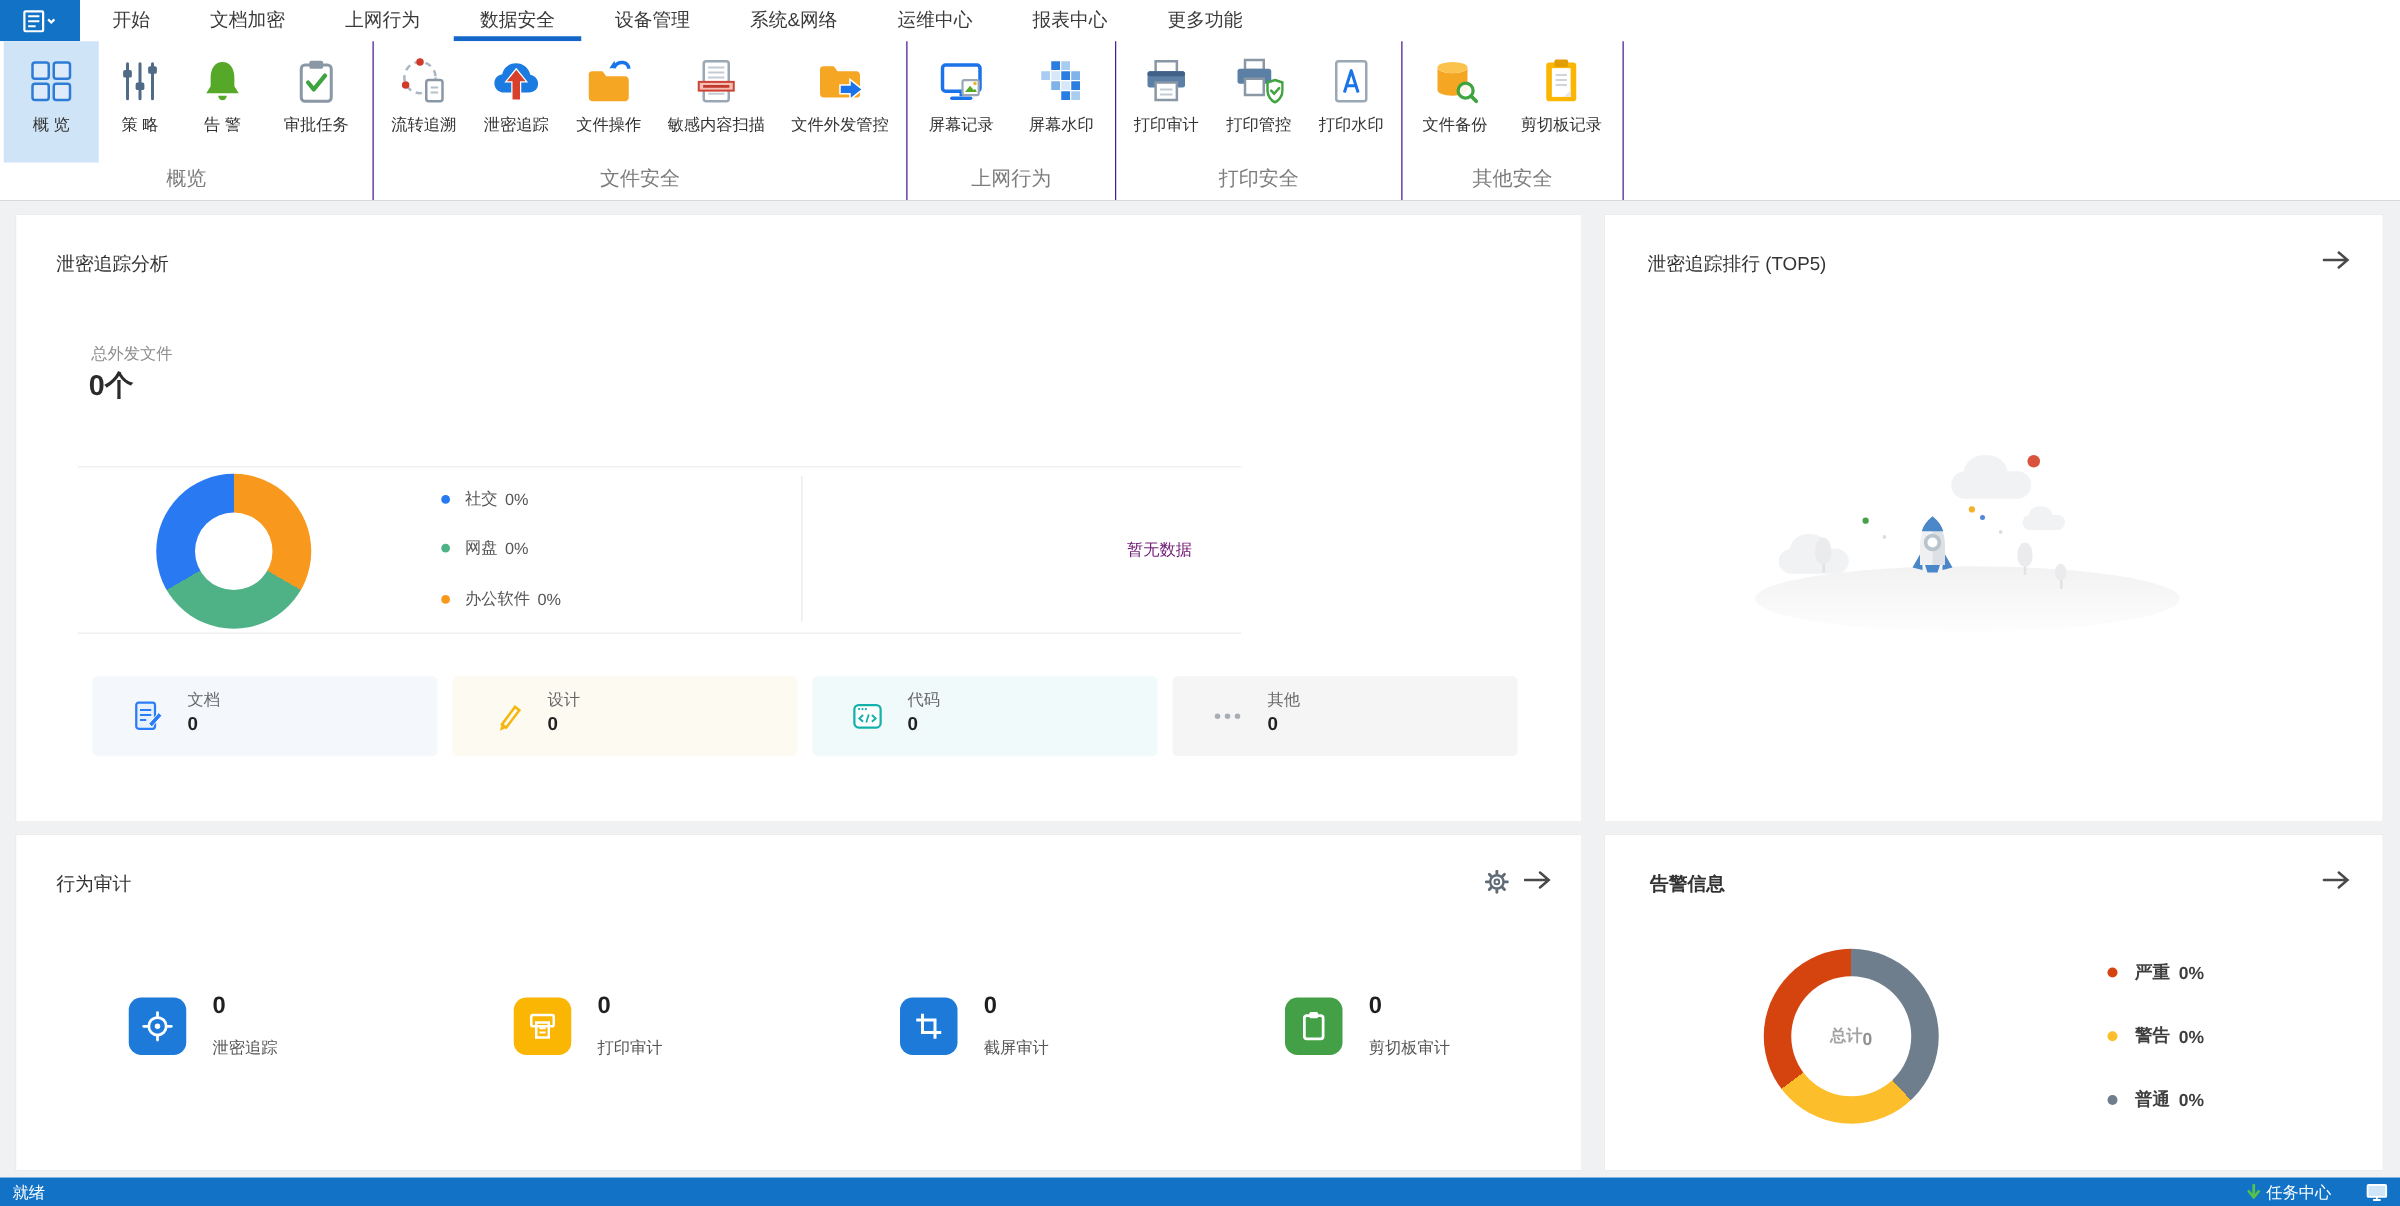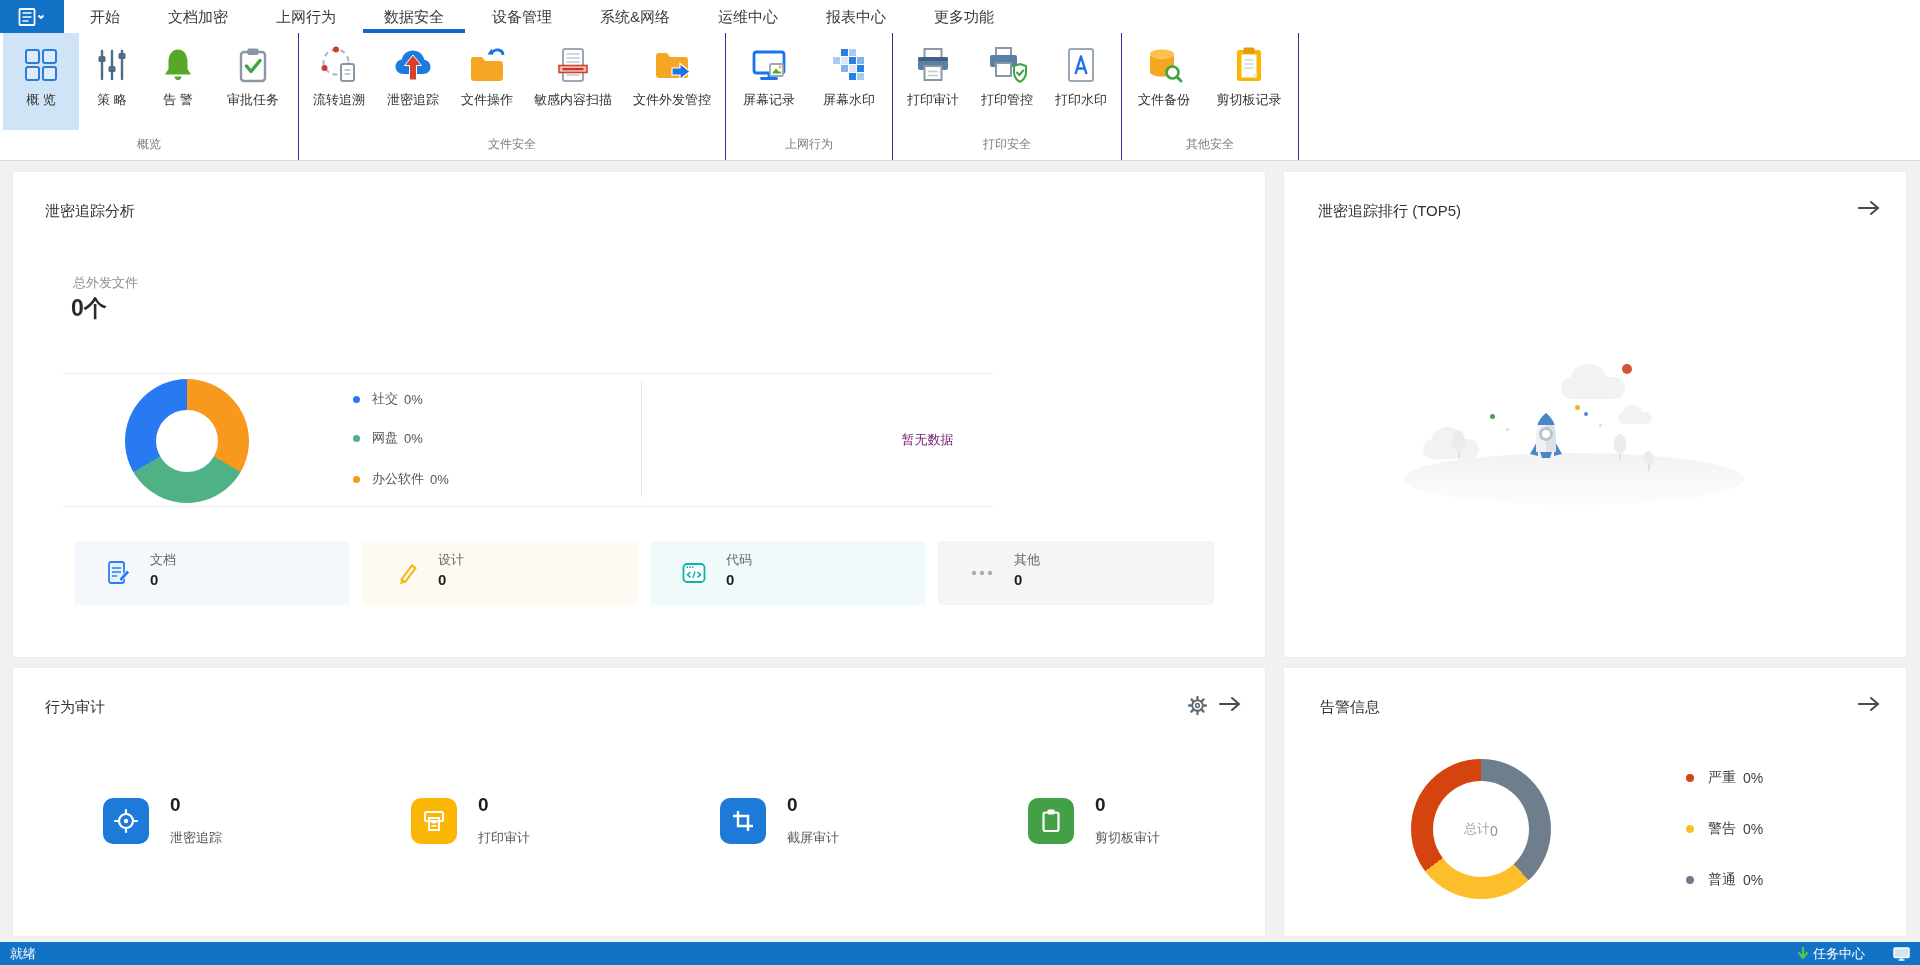--- a/index.html
+++ b/index.html
@@ -12,30 +12,30 @@
   .tab{position:relative;padding:0 24px;line-height:33px;font-size:15px;color:#3a3a3a;cursor:pointer;white-space:nowrap;}
   .tab.active::after{content:"";position:absolute;left:3px;right:3px;bottom:0;height:4px;background:#1467c8;}
   
   .ribbon{position:absolute;top:33px;left:0;right:0;height:127px;background:#fff;border-bottom:1px solid #d8d8d8;display:flex;}
   .rgroup{display:flex;flex-direction:column;border-right:1px solid #4c1d95;}
   .rbtns{height:97px;display:flex;align-items:stretch;padding:0 3px;}
   .rbtn{display:flex;flex-direction:column;align-items:center;padding-top:9px;font-size:13px;color:#333;cursor:pointer;}
   .rbtn .ricon{height:46px;display:flex;align-items:center;justify-content:center;}
   .rbtn .rlbl{margin-top:3px;white-space:nowrap;}
   .rbtn.selected{background:#cfe4f7;}
-  .rglabel{height:30px;line-height:28px;text-align:center;font-size:12px;color:#7c7c7c;}
+  .rglabel{height:30px;line-height:28px;text-align:center;font-size:16px;color:#7c7c7c;}
   
   .content{position:absolute;top:161px;left:0;right:0;bottom:23px;background:#f0f1f2;}
   .panel{position:absolute;background:#fff;border:1px solid #ececec;box-sizing:border-box;}
   .p-title{position:absolute;left:32px;top:30px;font-size:15px;color:#333;}
   .hicon{position:absolute;top:28px;cursor:pointer;display:flex;align-items:center;}
   .panel-trace{left:12px;top:10px;width:1254px;height:487px;}
   .panel-rank{left:1283px;top:10px;width:624px;height:487px;}
   .panel-behavior{left:12px;top:506px;width:1254px;height:270px;}
-  .panel-alerts{left:1283px;top:506px;width:624px;height:270px;}
+  .panel-alerts{left:1283px;top:506px;width:624px;height:270px;font-weight:bold;}
   .total-label{position:absolute;left:60px;top:102px;font-size:13px;color:#8e8e8e;}
   .total-value{position:absolute;left:58px;top:121px;font-size:23px;font-weight:bold;color:#2b2b2b;}
   .sep{position:absolute;left:49px;width:931px;border-top:1px solid #ededed;}
   .donut1{position:absolute;left:112px;top:207px;width:124px;height:124px;border-radius:50%;
     background:conic-gradient(#f8981d 0 120deg,#4fb286 120deg 240deg,#2979f2 240deg 360deg);}
   .donut1::after{content:"";position:absolute;inset:31px;background:#fff;border-radius:50%;}
   .lg-item{position:absolute;left:340px;height:18px;display:flex;align-items:center;font-size:13px;color:#555;}
   .lg-dot{width:7px;height:7px;border-radius:50%;margin-right:12px;flex:none;}
   .lg-val{margin-left:6px;}
   .vdiv{position:absolute;left:628px;top:209px;height:116px;border-left:1px solid #e8e8e8;}

